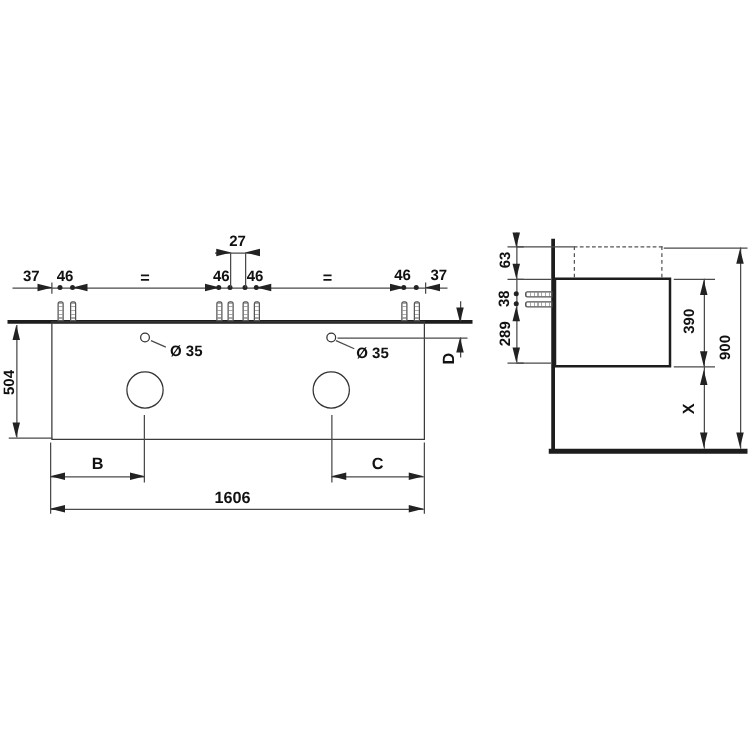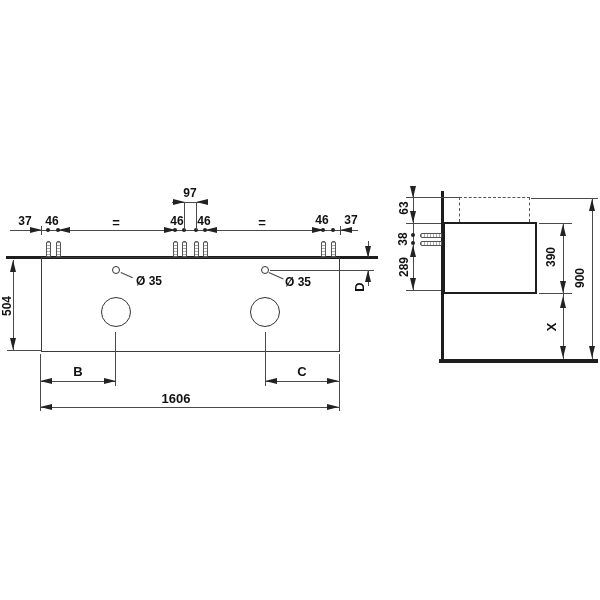--- a/index.html
+++ b/index.html
@@ -67,21 +67,21 @@
 
     <div class="ln" style="left:172px;top:202px;width:36px;height:1px;"></div>
     <div class="ar ar-r" style="left:173px;top:199px;"></div>
     <div class="ar ar-l" style="left:196px;top:199px;"></div>
     <div class="ln" style="left:184px;top:202px;width:1px;height:28px;"></div>
     <div class="ln" style="left:196px;top:202px;width:1px;height:28px;"></div>
 
     <div class="lbl" style="left:25px;top:221px;">37</div>
     <div class="lbl" style="left:52px;top:221px;">46</div>
     <div class="lbl big" style="left:116px;top:222px;">=</div>
-    <div class="lbl" style="left:190px;top:193px;">97</div>
+    <div class="lbl" style="left:190px;top:193px;">27</div>
     <div class="lbl" style="left:177px;top:221px;">46</div>
     <div class="lbl" style="left:204px;top:221px;">46</div>
     <div class="lbl big" style="left:262px;top:222px;">=</div>
     <div class="lbl" style="left:322px;top:220px;">46</div>
     <div class="lbl" style="left:351px;top:220px;">37</div>
 
     <div class="circle" style="left:112px;top:266px;width:8px;height:8px;"></div>
     <div class="circle" style="left:261px;top:266px;width:8px;height:8px;"></div>
     <div class="leader" style="left:121px;top:272px;width:13px;transform:rotate(24deg);"></div>
     <div class="leader" style="left:269px;top:272px;width:16px;transform:rotate(24deg);"></div>
@@ -115,21 +115,21 @@
     <div class="lbl big" style="left:78px;top:371px;">B</div>
 
     <div class="ln" style="left:265px;top:381px;width:74px;height:1px;"></div>
     <div class="ar ar-l" style="left:265px;top:378px;"></div>
     <div class="ar ar-r" style="left:327px;top:378px;"></div>
     <div class="lbl big" style="left:302px;top:371px;">C</div>
 
     <div class="ln" style="left:40px;top:407px;width:299px;height:1px;"></div>
     <div class="ar ar-l" style="left:40px;top:404px;"></div>
     <div class="ar ar-r" style="left:327px;top:404px;"></div>
-    <div class="lbl big" style="left:176px;top:398px;text-align:center;">1606</div>
+    <div class="lbl big" style="left:186px;top:398px;text-align:center;">1606</div>
   </div>
 
   <div>
 
     <div class="thick" style="left:441px;top:191px;width:3px;height:170px;"></div>
     <div class="thick" style="left:439px;top:359px;width:159px;height:4px;"></div>
 
     <div class="rect" style="left:443px;top:222px;width:94px;height:72px;border:2.5px solid #1d1d1d;"></div>
 
     <div class="rect" style="left:459px;top:197px;width:71px;height:25px;border:1.5px dashed #555;border-bottom:none;"></div>

